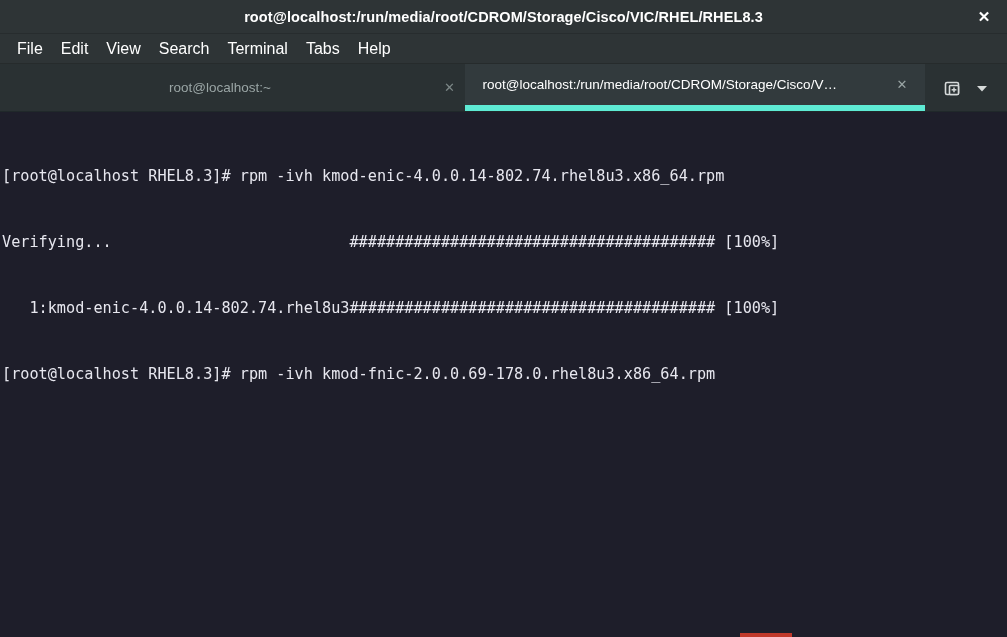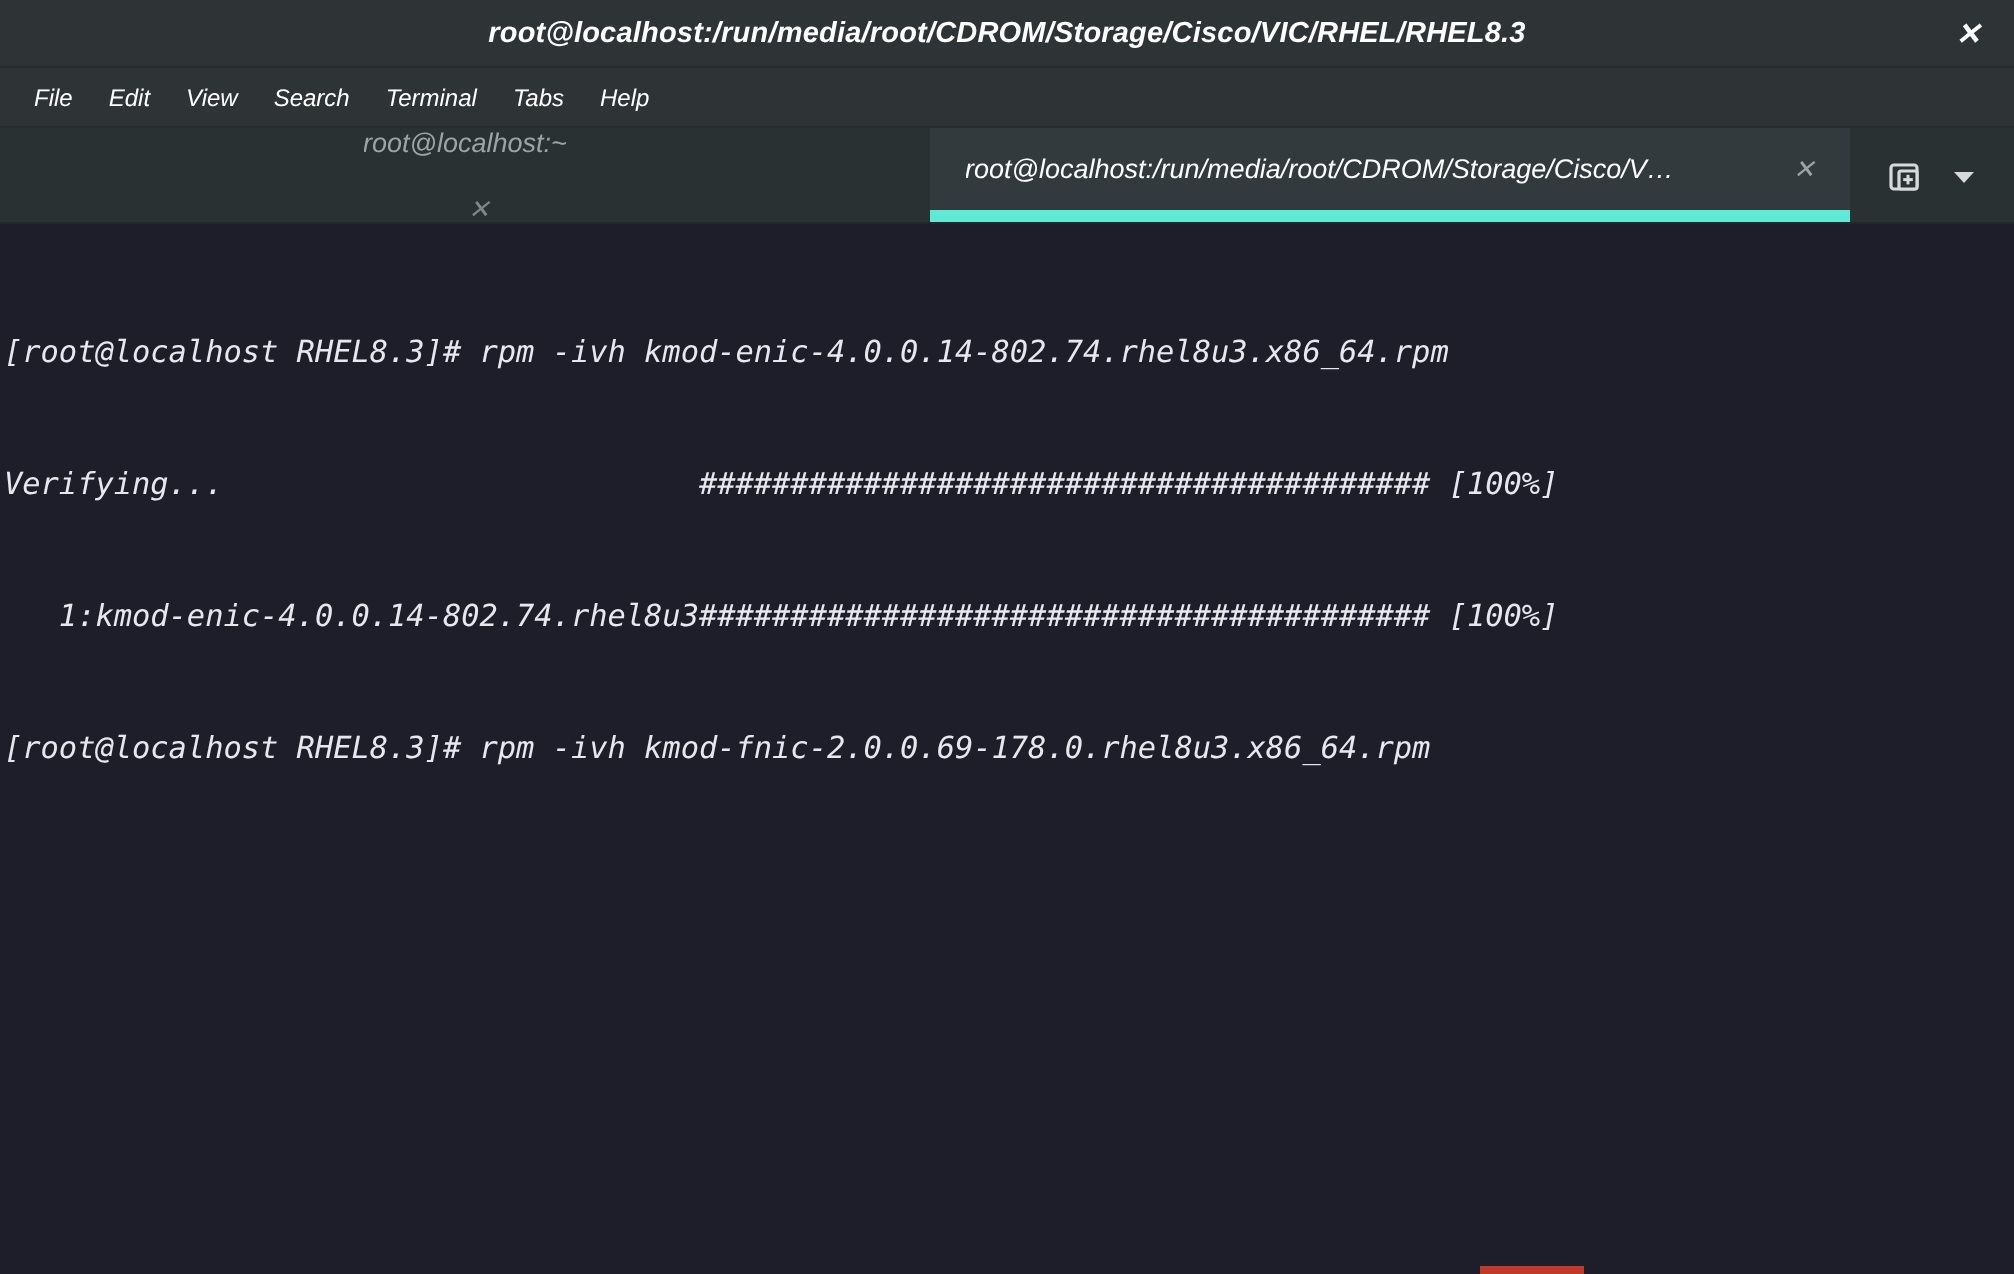--- a/index.html
+++ b/index.html
@@ -15,21 +15,20 @@
     -webkit-font-smoothing: antialiased;
   }
 
   #window {
     position: relative;
     width: 1007px;
     height: 637px;
     display: flex;
     flex-direction: column;
     background: #ec4899;
-    font-style: italic;
   }
 
   
   #titlebar {
     position: relative;
     height: 33px;
     min-height: 33px;
     background: #2e3436;
     display: flex;
     align-items: center;
@@ -62,21 +61,21 @@
   #menubar {
     height: 29px;
     min-height: 29px;
     background: #2e3436;
     display: flex;
     align-items: center;
     padding-left: 8px;
     border-bottom: 1px solid #262b2c;
   }
   .menu-item {
-    font-size: 12px;
+    font-size: 16px;
     color: #ffffff;
     padding: 3px 9px;
     cursor: default;
     white-space: nowrap;
   }
 
   
   #tabbar {
     height: 47px;
     min-height: 47px;
@@ -101,21 +100,20 @@
     text-overflow: ellipsis;
   }
   .tab .tab-close {
     font-size: 13px;
     margin-left: 14px;
     line-height: 1;
   }
   #tab-0 {
     width: 465px;
     background: #2a3133;
-    flex-direction: column;
   }
   #tab-0 .tab-label {
     color: #9aa5a5;
     flex: 1;
     text-align: center;
   }
   #tab-0 .tab-close { color: #7d8888; }
 
   #tab-1 {
     width: 460px;

